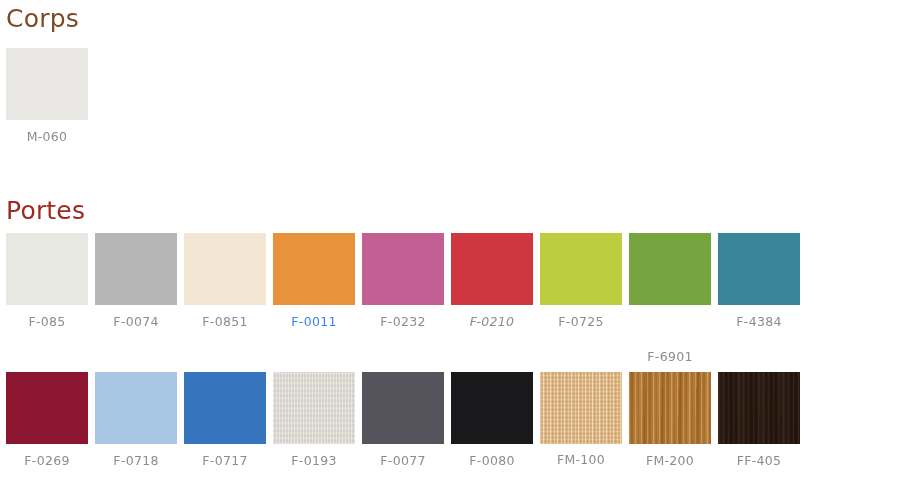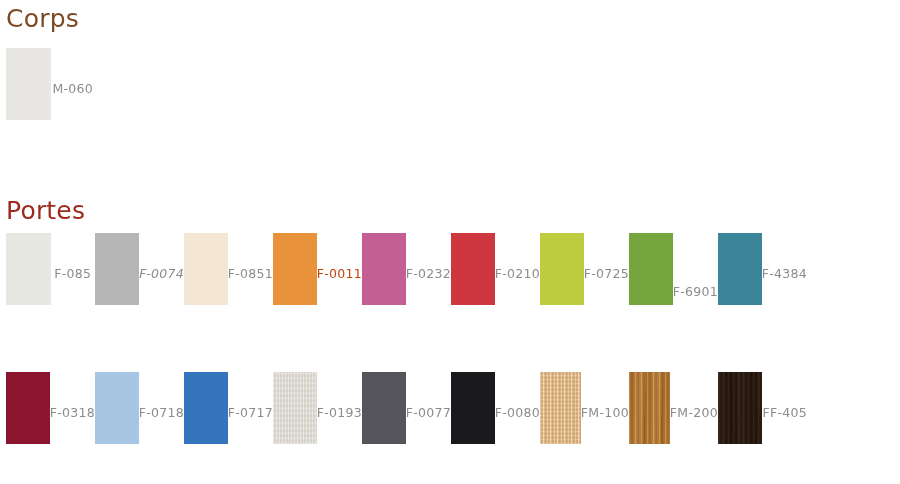--- a/index.html
+++ b/index.html
@@ -54,22 +54,22 @@
     flex-direction: row;
   }
 
   #corps-row   { top: 48px; left: 6px; }
   #portes-row-1 { top: 233px; left: 6px; }
   #portes-row-2 { top: 372px; left: 6px; }
 
   .swatch-cell {
     width: 89px;
     display: flex;
-    flex-direction: row;
-    align-items: center;
+    flex-direction: column;
+    align-items: flex-start;
   }
 
   .swatch-chip {
     width: 82px;
     height: 72px;
     display: block;
     position: relative;
     overflow: hidden;
     background-repeat: repeat;
   }
@@ -173,55 +173,55 @@
 
   <div class="section" id="section-portes">
     <h2 class="section-heading" style="color: rgb(156, 43, 32); text-align: right;">Portes</h2>
     <div class="swatch-row" id="portes-row-1">
         <div class="swatch-cell">
           <span class="swatch-chip" style="background: rgb(231, 232, 226);"></span>
           <span class="swatch-label" style="color: rgb(140, 140, 140);">F-085</span>
         </div>
         <div class="swatch-cell">
           <span class="swatch-chip" style="background: rgb(182, 182, 182);"></span>
-          <span class="swatch-label" style="color: rgb(140, 140, 140); font-style: italic;">F-0074</span>
+          <span class="swatch-label" style="color: rgb(140, 140, 140);">F-0074</span>
         </div>
         <div class="swatch-cell">
           <span class="swatch-chip" style="background: rgb(243, 230, 210);"></span>
           <span class="swatch-label" style="color: rgb(140, 140, 140);">F-0851</span>
         </div>
         <div class="swatch-cell">
           <span class="swatch-chip" style="background: rgb(232, 146, 60);"></span>
-          <span class="swatch-label" style="color: #c2410c;">F-0011</span>
+          <span class="swatch-label" style="color: #3b82f6;">F-0011</span>
         </div>
         <div class="swatch-cell">
           <span class="swatch-chip" style="background: rgb(196, 95, 147);"></span>
           <span class="swatch-label" style="color: rgb(140, 140, 140);">F-0232</span>
         </div>
         <div class="swatch-cell">
           <span class="swatch-chip" style="background: rgb(207, 55, 64);"></span>
-          <span class="swatch-label" style="color: rgb(140, 140, 140);">F-0210</span>
+          <span class="swatch-label" style="color: rgb(140, 140, 140); font-style: italic;">F-0210</span>
         </div>
         <div class="swatch-cell">
           <span class="swatch-chip" style="background: rgb(189, 205, 63);"></span>
           <span class="swatch-label" style="color: rgb(140, 140, 140);">F-0725</span>
         </div>
         <div class="swatch-cell">
           <span class="swatch-chip" style="background: rgb(118, 164, 63);"></span>
           <span class="swatch-label" style="color: rgb(140, 140, 140); margin-top: 44px;">F-6901</span>
         </div>
         <div class="swatch-cell">
           <span class="swatch-chip" style="background: rgb(58, 134, 152);"></span>
           <span class="swatch-label" style="color: rgb(140, 140, 140);">F-4384</span>
         </div>
       </div>
     <div class="swatch-row" id="portes-row-2">
         <div class="swatch-cell">
           <span class="swatch-chip" style="background: rgb(140, 22, 48);"></span>
-          <span class="swatch-label" style="color: rgb(140, 140, 140);">F-0318</span>
+          <span class="swatch-label" style="color: rgb(140, 140, 140);">F-0269</span>
         </div>
         <div class="swatch-cell">
           <span class="swatch-chip" style="background: rgb(167, 198, 228);"></span>
           <span class="swatch-label" style="color: rgb(140, 140, 140);">F-0718</span>
         </div>
         <div class="swatch-cell">
           <span class="swatch-chip" style="background: rgb(54, 116, 189);"></span>
           <span class="swatch-label" style="color: rgb(140, 140, 140);">F-0717</span>
         </div>
         <div class="swatch-cell">

